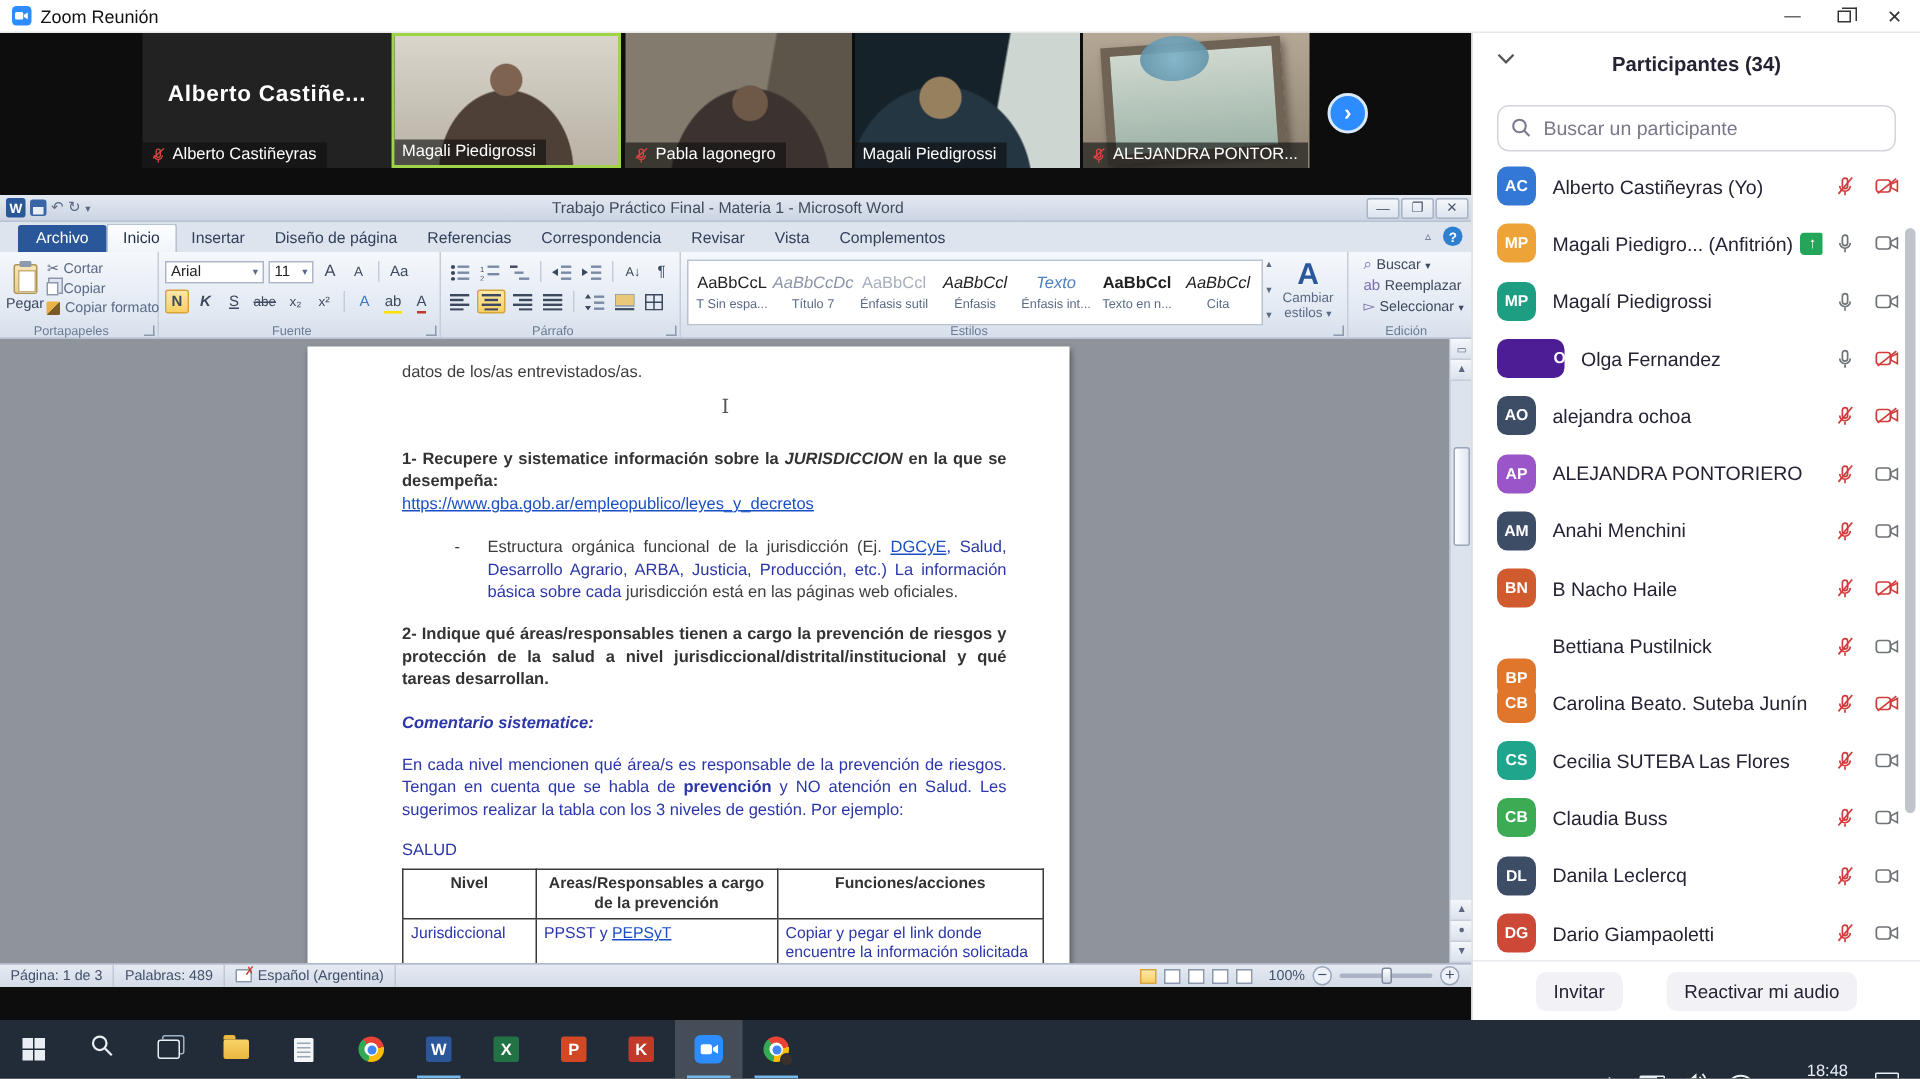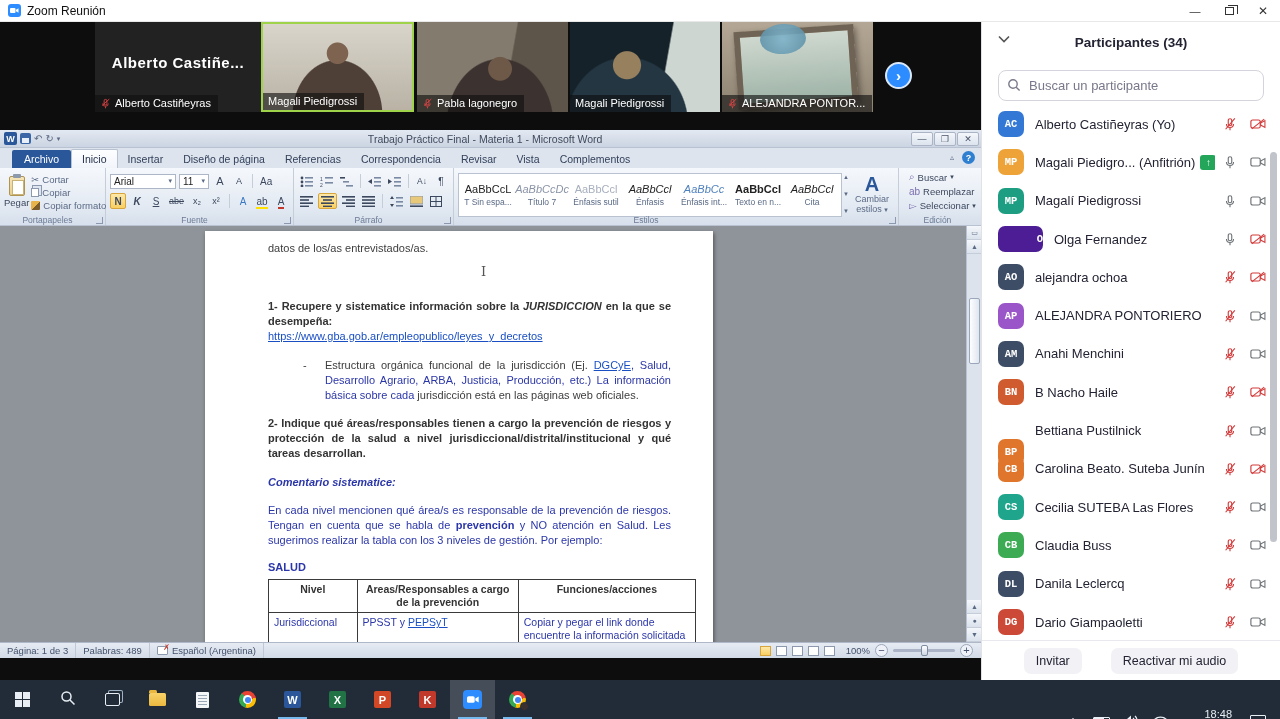--- a/index.html
+++ b/index.html
@@ -138,21 +138,21 @@
   #panel { position:absolute; left:981px; top:22px; width:299px; height:658px; background:#fff; border-left:1px solid #e2e2e6; }
   .p-header { height:40px; display:flex; align-items:center; justify-content:center; position:relative; }
   .p-chevron { position:absolute; left:16px; top:13px; color:#555; cursor:pointer; display:flex; }
   .p-title { font-size:13.5px; font-weight:bold; color:#232333; }
   .p-search-wrap { margin:8px 16px 4px; position:relative; }
   .p-search { width:100%; height:31px; border:1px solid #d4d4dc; border-radius:8px; padding:0 10px 0 30px; font-size:13px; color:#333; outline:none; font-family:inherit; background:#fff; }
   .p-search::placeholder { color:#78788a; }
   .p-search-icon { position:absolute; left:9px; top:8px; color:#7a7a8c; display:flex; }
   #plist { position:relative; }
   .prow { height:38.3px; display:flex; align-items:center; padding:0 14px 0 16px; }
-  .avatar { width:26px; height:26px; border-radius:7px; color:#fff; font-size:10.5px; font-weight:bold; display:flex; align-items:center; justify-content:center; flex:none;font-family:Liberation Mono, monospace; }
+  .avatar { width:26px; height:26px; border-radius:7px; color:#fff; font-size:10.5px; font-weight:bold; display:flex; align-items:center; justify-content:center; flex:none; }
   .pname { margin-left:11px; font-size:13px; color:#232333; white-space:nowrap; overflow:hidden; flex:1; display:flex; align-items:center; gap:5px; }
   .sharebadge { width:16px; height:15px; border-radius:3px; background:#23a55a; color:#fff; display:inline-flex; align-items:center; justify-content:center; font-size:10px; flex:none; }
   .picons { display:flex; align-items:center; gap:13px; margin-left:8px; }
   .ic-on { color:#6e7377; display:flex; }
   .ic-off { color:#d23b3b; display:flex; }
   .p-scrollthumb { position:absolute; right:3px; top:130px; width:7px; height:390px; border-radius:4px; background:#c2c4cb; }
   .p-footer { position:absolute; left:0; bottom:0; width:100%; height:40px; border-top:1px solid #e8e8ee; display:flex; align-items:center; justify-content:center; gap:29px; background:#fff; }
   .p-btn { background:#f2f2f6; border:none; border-radius:7px; padding:6px 12px; font-size:12.5px; color:#232333; font-family:inherit; cursor:pointer; }
 
   
@@ -476,21 +476,21 @@
                 </div>
                 <div class="gitem">
                   <div class="gsample s-gray">AaBbCcl</div>
                   <div class="gname">Énfasis sutil</div>
                 </div>
                 <div class="gitem">
                   <div class="gsample s-italic">AaBbCcl</div>
                   <div class="gname">Énfasis</div>
                 </div>
                 <div class="gitem">
-                  <div class="gsample s-blue-italic">AaBbCc</div>
+                  <div class="gsample s-blue-italic">Texto</div>
                   <div class="gname">Énfasis int...</div>
                 </div>
                 <div class="gitem">
                   <div class="gsample s-bold">AaBbCcl</div>
                   <div class="gname">Texto en n...</div>
                 </div>
                 <div class="gitem">
                   <div class="gsample s-italic">AaBbCcl</div>
                   <div class="gname">Cita</div>
                 </div>
@@ -536,21 +536,21 @@
             <p>datos de los/as  entrevistados/as.</p>
             <p class="jh" style="margin-top:43px"><span>1-  Recupere  y  sistematice  información  sobre  la  </span><i>JURISDICCION</i><span>  en  la  que  se desempeña:</span></p>
             <p><span class="dlink">https://www.gba.gob.ar/empleopublico/leyes_y_decretos</span></p>
             <div class="bullet-row">
               <span class="bullet-dash">-</span>
               <span class="bullet-body"><span>Estructura orgánica funcional  de la jurisdicción (Ej. </span><span class="dlink">DGCyE</span><span class="blue">, Salud, Desarrollo Agrario, ARBA, Justicia, Producción, etc.) La información básica sobre cada </span><span>jurisdicción está en las páginas web oficiales.</span></span>
             </div>
             <p class="jh" style="margin-top:13px">2- Indique qué áreas/responsables tienen a cargo la prevención de riesgos y protección de la salud a nivel jurisdiccional/distrital/institucional y qué tareas desarrollan.</p>
             <p class="blue" style="margin-top:14px;font-weight:bold;font-style:italic">Comentario sistematice:</p>
             <p class="blue" style="margin-top:13px;text-align:justify"><span>En cada nivel mencionen qué área/s es responsable de la prevención de riesgos. Tengan en cuenta que se habla de </span><b>prevención</b><span> y NO atención en Salud. Les sugerimos realizar la tabla con los 3 niveles de gestión. Por ejemplo:</span></p>
-            <p class="blue" style="margin-top:12px;font-weight:bold">SALUD</p>
+            <p class="blue" style="margin-top:12px;font-weight:normal">SALUD</p>
             <table class="doctable">
               <thead>
                   <tr id="doc-table-head">
                     <th class="col-nivel">Nivel</th>
                     <th class="col-areas">Areas/Responsables a cargo de la prevención</th>
                     <th class="col-func">Funciones/acciones</th>
                   </tr>
                 </thead>
               <tbody id="doc-table-body">
                   <tr>

